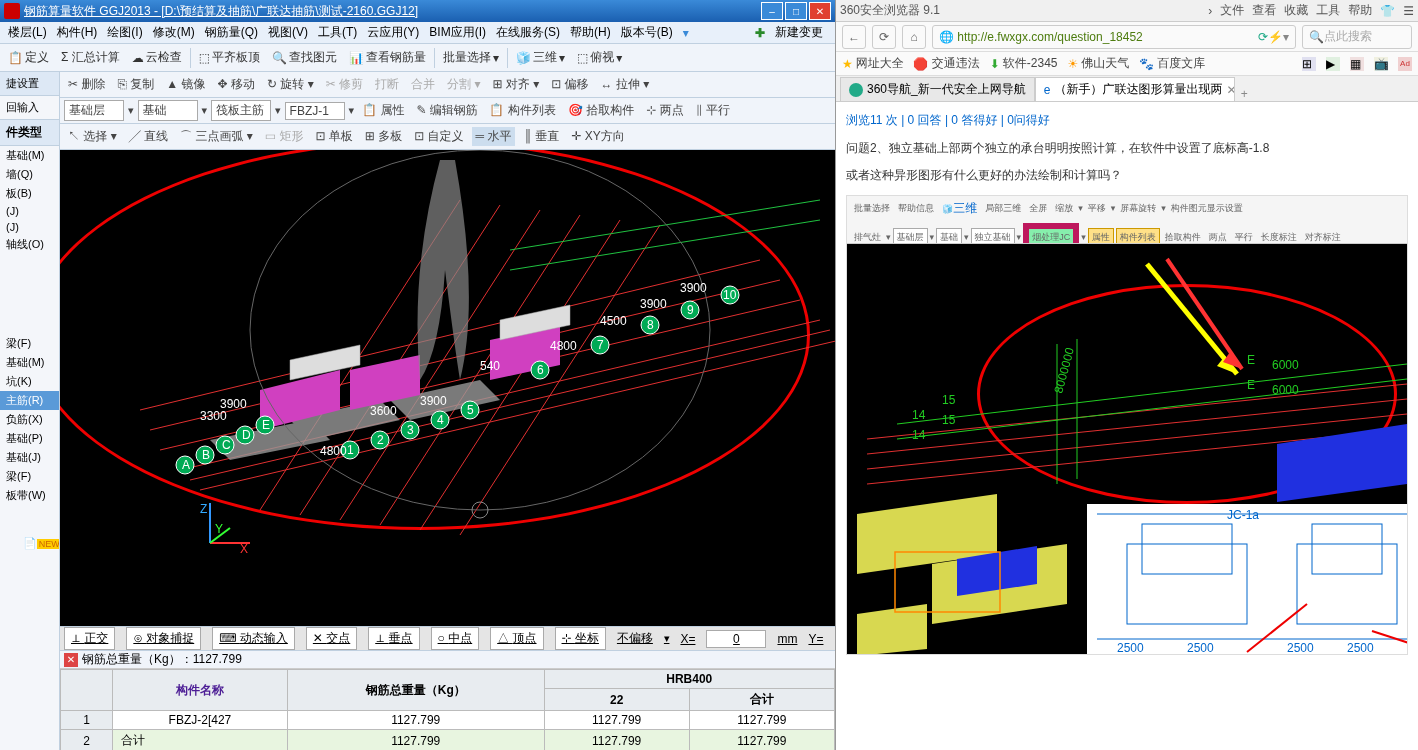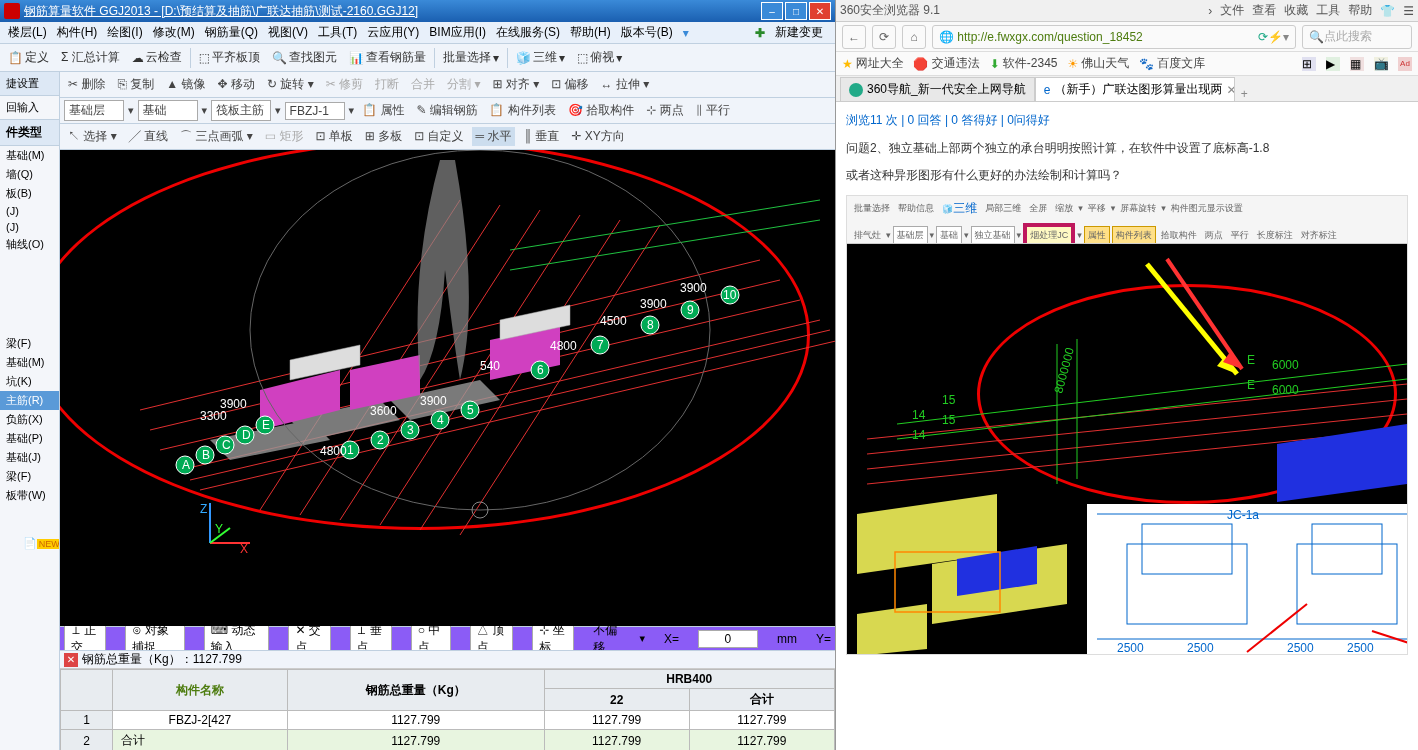--- a/index.html
+++ b/index.html
@@ -41,21 +41,21 @@
 .tool-row { height: 26px; background: #f0f4fa; border-bottom: 1px solid #c0d0e0; display: flex; align-items: center; padding: 0 4px; gap: 4px; font-size: 11px; color: #444; white-space: nowrap; overflow: hidden; }
 .tool-row .sel { border: 1px solid #aaa; background: #fff; padding: 1px 4px; min-width: 60px; }
 .tool-row .btn { padding: 1px 4px; }
 
 .viewport { flex: 1; background: #000; position: relative; overflow: hidden; }
 .axis { position: absolute; left: 140px; bottom: 70px; }
 .axis .z { color: #3af; position: absolute; bottom: 40px; left: 0; }
 .axis .x { color: #f33; position: absolute; bottom: 0; left: 40px; }
 .axis .y { color: #3f3; position: absolute; bottom: 20px; left: 15px; }
 
-.statusbar { height: 24px; background: #8b5cf6; border-top: 1px solid #c0d0e0; display: flex; align-items: center; padding: 0 4px; gap: 19px; font-size: 11px; }
+.statusbar { height: 24px; background: #e5e5e5; border-top: 1px solid #c0d0e0; display: flex; align-items: center; padding: 0 4px; gap: 11px; font-size: 11px; text-decoration: underline; }
 .statusbar .sb-btn { padding: 2px 6px; border: 1px solid #aaa; background: #fff; }
 .statusbar .sb-input { width: 60px; border: 1px solid #aaa; padding: 1px 2px; text-align: center; }
 
 .bottompanel { height: 100px; border-top: 1px solid #c0d0e0; display: flex; flex-direction: column; }
 .bp-header { height: 20px; background: #f0f4fa; display: flex; align-items: center; padding: 0 4px; border-bottom: 1px solid #ccc; }
 .bp-close { width: 14px; height: 14px; background: #d44; color: #fff; font-size: 10px; display: flex; align-items: center; justify-content: center; margin-right: 4px; }
 .data-table { border-collapse: collapse; font-size: 11px; }
 .data-table th, .data-table td { border: 1px solid #bbb; padding: 2px 8px; text-align: center; }
 .data-table th { background: #e8ecf0; }
 .data-table .rowhead { background: #e8ecf0; }
@@ -327,21 +327,21 @@
 
       <div class="bottompanel">
         <div class="bp-header">
           <span class="bp-close">✕</span>
           <span><span>钢筋总重量（Kg）：</span><span>1127.799</span></span>
         </div>
         <table class="data-table">
           <tbody>
               <tr>
             <th rowspan="2"></th>
-            <th rowspan="2" style="color:#4d7c0f">构件名称</th>
+            <th rowspan="2" style="color:#4c1d95">构件名称</th>
             <th rowspan="2">钢筋总重量（Kg）</th>
             <th colspan="2">HRB400</th>
           </tr>
           <tr>
             <th>22</th>
             <th>合计</th>
           </tr>
           <tr>
             <td class="rowhead">1</td>
             <td style="text-align:center">FBZJ-2[427</td>
@@ -442,21 +442,21 @@
         <span class="mini-tb">全屏</span>
         <span class="mini-tb">缩放</span>▾
         <span class="mini-tb">平移</span>▾
         <span class="mini-tb">屏幕旋转</span>▾
         <span class="mini-tb">构件图元显示设置</span>
         <span style="width:100%"></span>
         <span class="mini-tb">排气灶</span>▾
         <span class="mini-tb" style="border:1px solid #aaa;background:#fff">基础层</span>▾
         <span class="mini-tb" style="border:1px solid #aaa;background:#fff">基础</span>▾
         <span class="mini-tb" style="border:1px solid #aaa;background:#fff">独立基础</span>▾
-        <span class="mini-tb" style="border:4px solid #be185d;background:#fef9c3">烟处理JC</span>▾
+        <span class="mini-tb" style="border:6px solid #be185d;background:#86efac">烟处理JC</span>▾
         <span class="mini-tb" style="background:#ffe088;border:1px solid #c90">属性</span>
         <span class="mini-tb" style="background:#ffe088;border:1px solid #c90">构件列表</span>
         <span class="mini-tb">拾取构件</span>
         <span class="mini-tb">两点</span>
         <span class="mini-tb">平行</span>
         <span class="mini-tb">长度标注</span>
         <span class="mini-tb">对齐标注</span>
         <span style="width:100%"></span>
         
         

